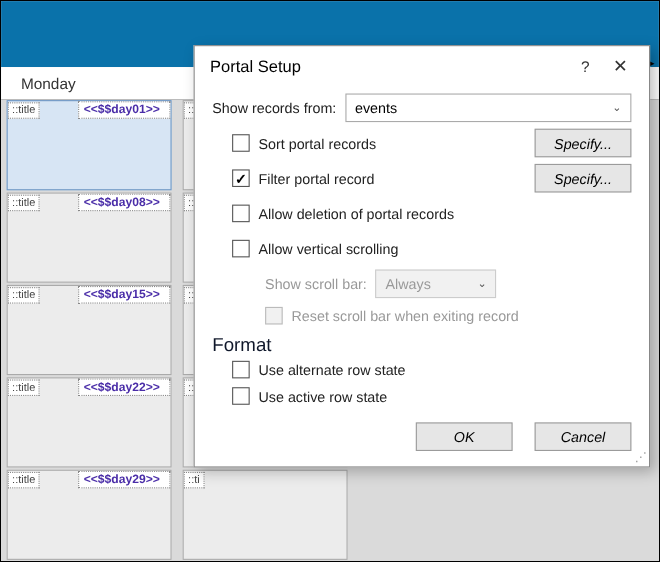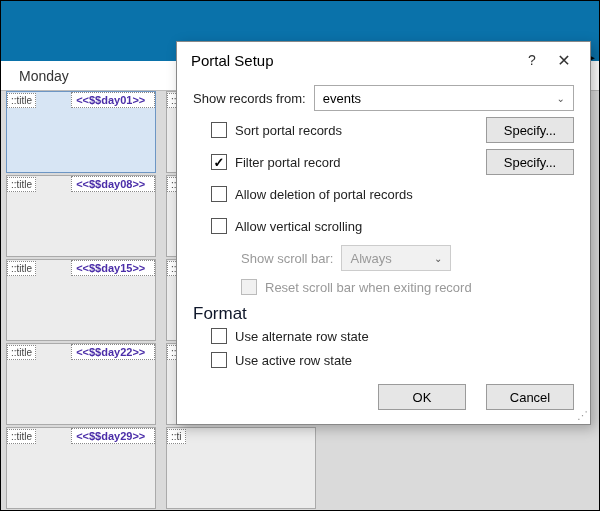--- a/index.html
+++ b/index.html
@@ -150,20 +150,21 @@
     font-size:13px; line-height:1; font-weight:700; color:#000;
   }
   .cb.disabled { border-color:#bbb; background:#f1f1f1; }
   .btn {
     height:26px;
     padding:0 8px;
     background:#e6e6e6;
     border:1px solid #9b9b9b;
     display:inline-flex; align-items:center; justify-content:center;
     min-width:88px;
+    font-style:italic;
   }
   .group-label {
     font-size:17px; color:#0f172a;
     margin-top:4px;
   }
   .field {
     width:46px; height:24px;
     border:1px solid #888;
     background:#fff;
     padding:2px 5px;

